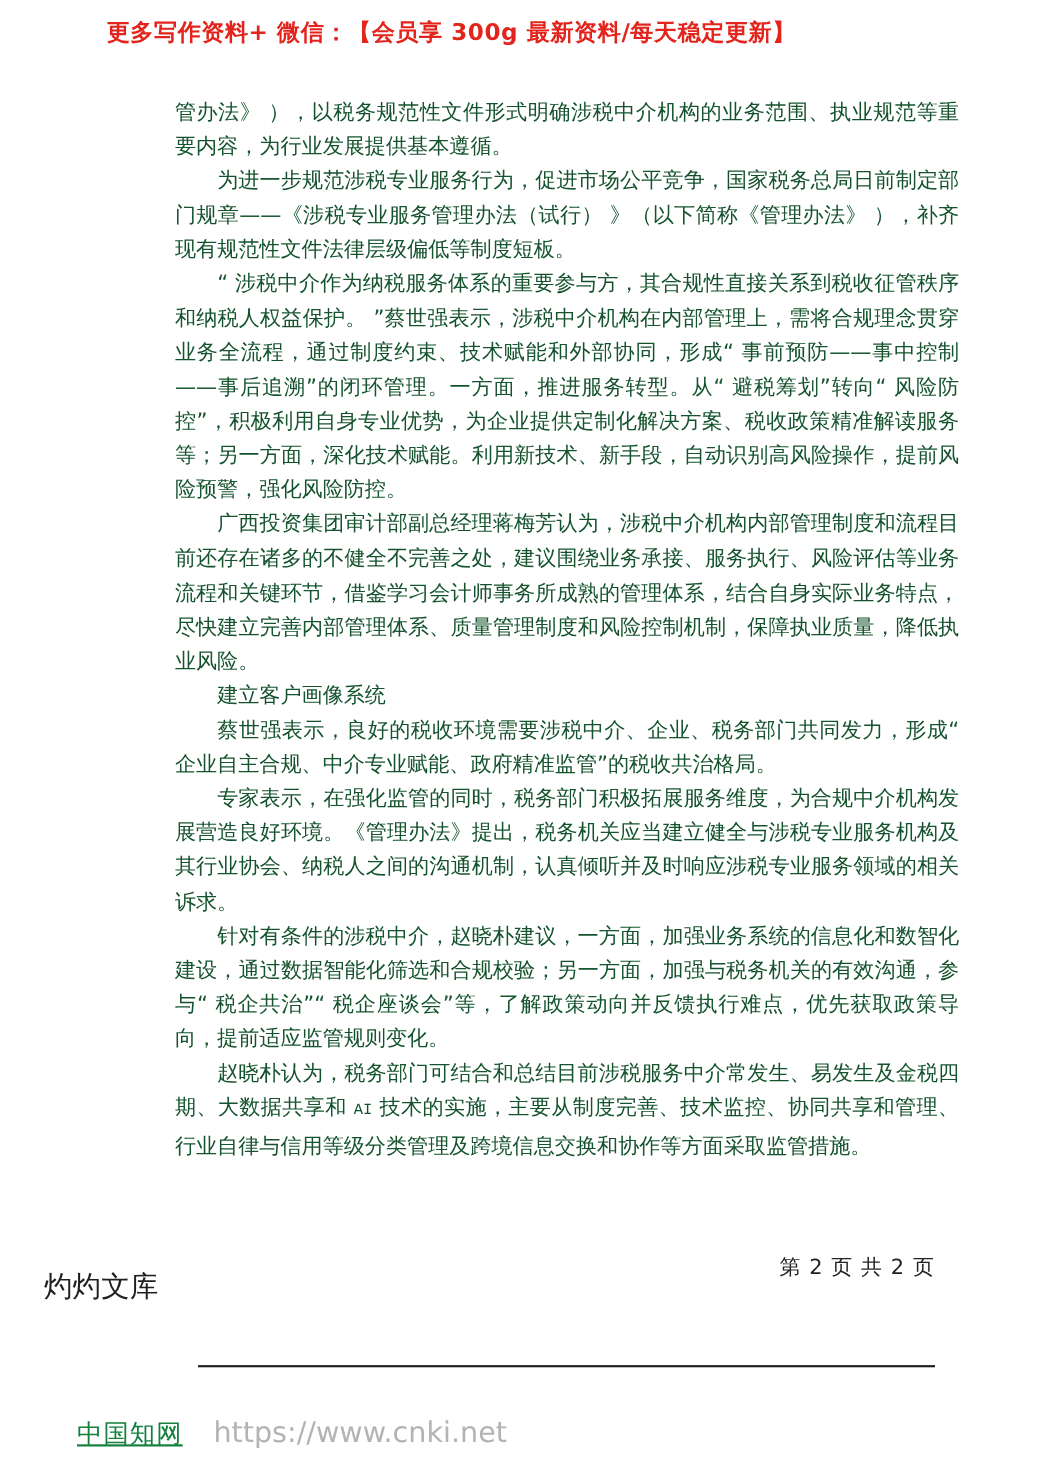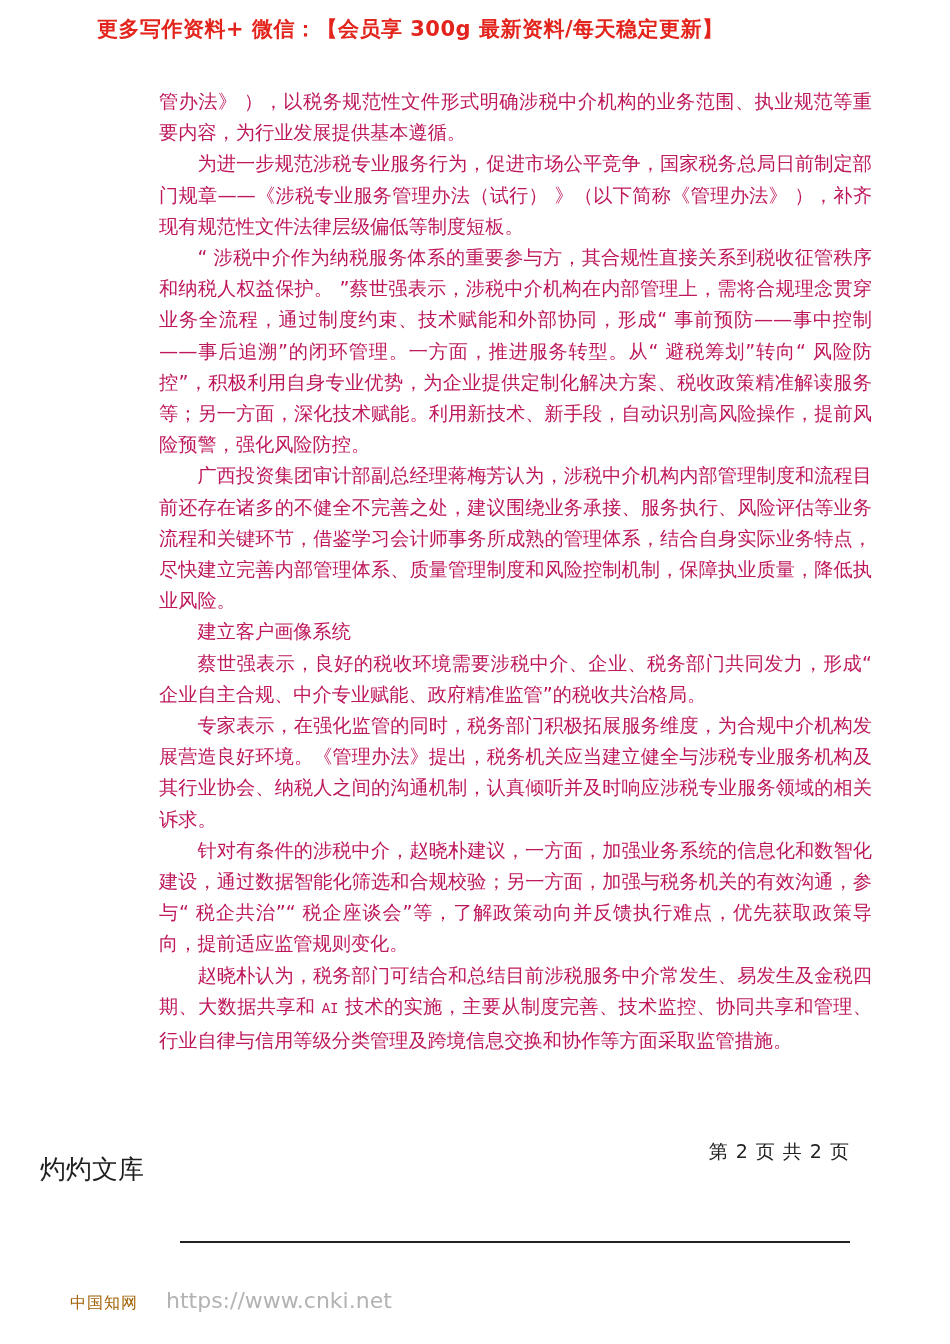--- a/index.html
+++ b/index.html
@@ -43,21 +43,21 @@
     position: absolute;
     left: 119px;
     top: 86px;
     width: 713px;
   }
 
   .para {
     margin: 0;
     font-size: 19.2px;
     line-height: 31.2px;
-    color: #be185d;
+    color: #14532d;
     text-align: justify;
     text-justify: inter-ideograph;
     font-family: "DejaVu Sans", "Liberation Sans", sans-serif;
     letter-spacing: 0px;
   }
 
   .para.indent {
     text-indent: 2em;
   }
 
@@ -109,28 +109,29 @@
     position: absolute;
     left: 30px;
     top: 1288px;
     display: flex;
     align-items: baseline;
     gap: 28px;
     white-space: nowrap;
   }
 
   .cnki-name {
-    font-size: 16px;
-    color: #a16207;
+    font-size: 23px;
+    color: #15803d;
     letter-spacing: 1px;
     font-family: "DejaVu Sans", "Liberation Sans", sans-serif;
+    text-decoration: underline;
   }
 
   .cnki-url {
-    font-size: 22px;
+    font-size: 26px;
     color: #b3b3b3;
     letter-spacing: 0px;
     font-family: "DejaVu Sans", "Liberation Sans", sans-serif;
   }
 </style>
 </head>
 <body>
 
 <div class="page">
 

